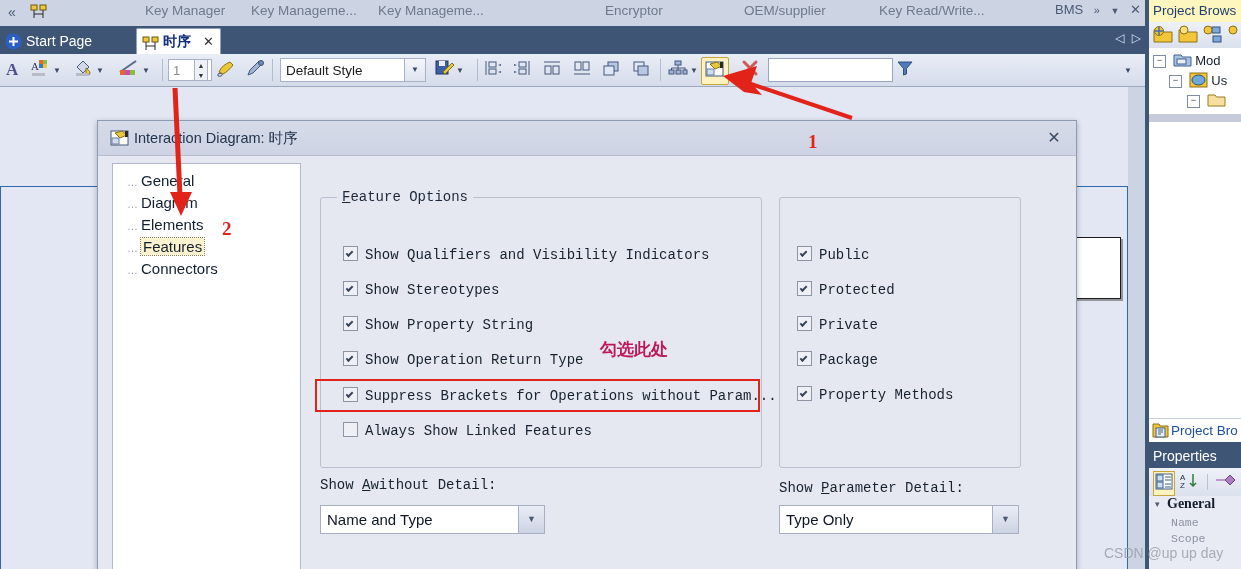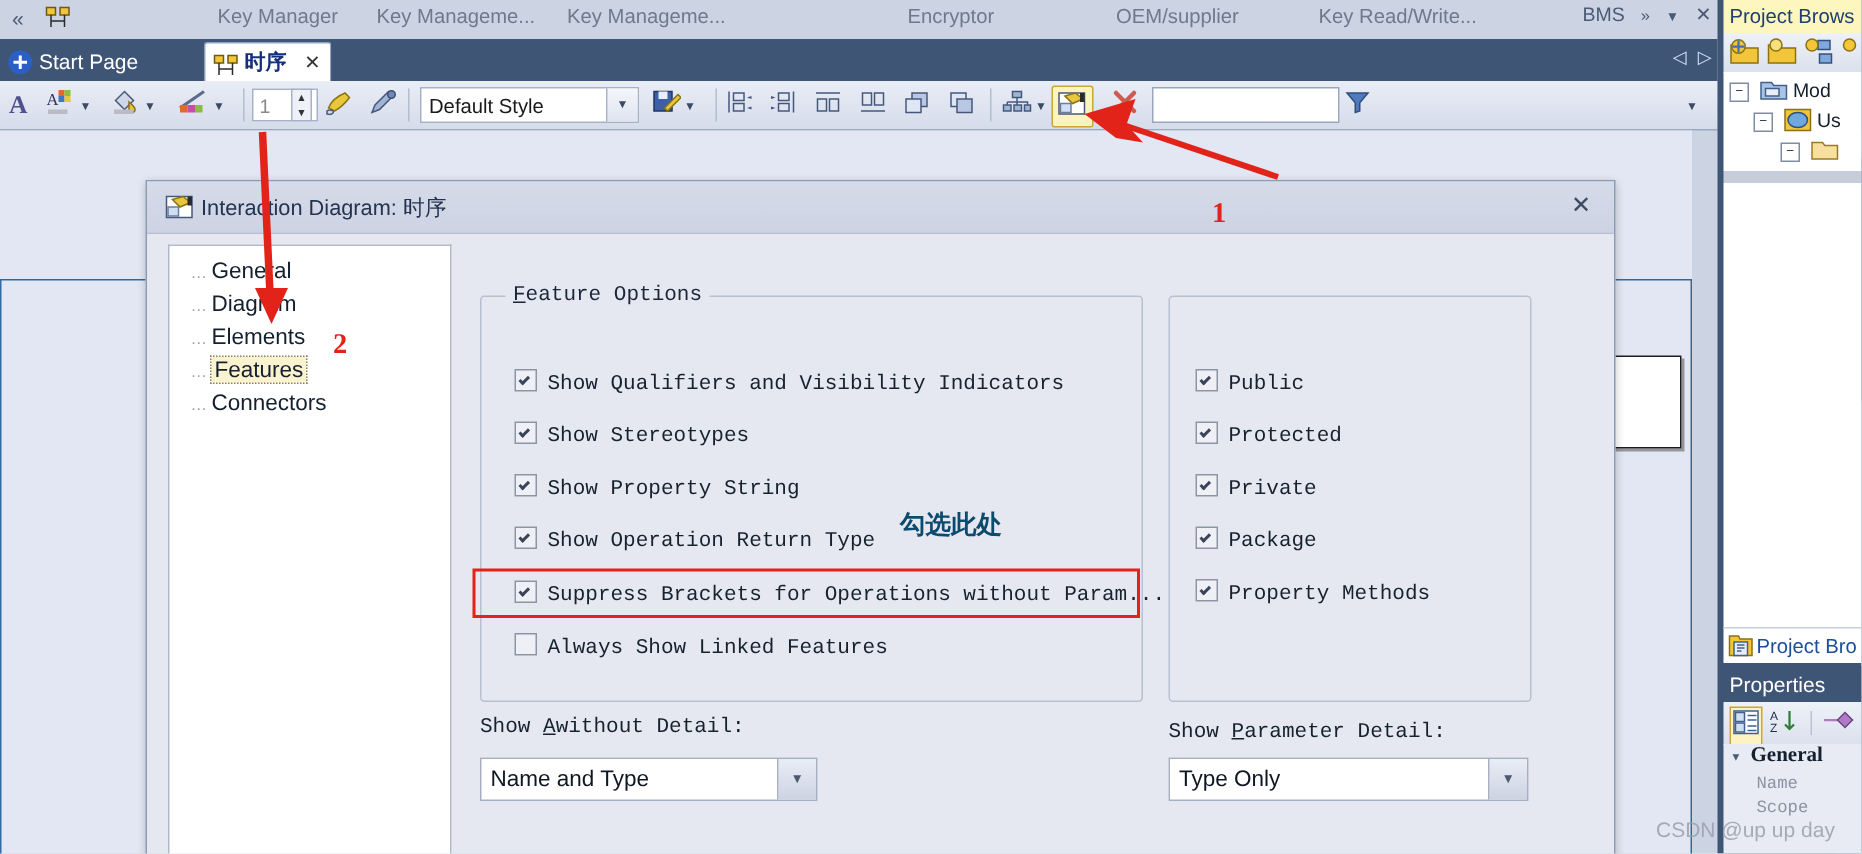--- a/index.html
+++ b/index.html
@@ -170,21 +170,21 @@
     position:absolute;right:0;top:0;width:25px;height:27px;
     background:linear-gradient(#e9edf6,#ccd3e2);border-left:1px solid #a7b0c2;
     text-align:center;line-height:27px;font-size:9px;color:#4d5970;
   }
   #hl-suppress{
     position:absolute;border:2px solid #e2231a;box-sizing:border-box;
   }
 
   
   .anno-num{position:absolute;color:#e2231a;font-size:19px;font-weight:bold;font-family:"Liberation Serif",serif;}
-  .anno-cn{position:absolute;color:#0c4a6e;font-size:17px;font-weight:bold;}
+  .anno-cn{position:absolute;color:#be185d;font-size:17px;font-weight:bold;}
   #anno-svg{position:absolute;left:0;top:0;width:1241px;height:569px;pointer-events:none;}
   #watermark{position:absolute;left:1104px;top:545px;color:#9aa0ad;font-size:14px;opacity:.85;white-space:nowrap;}
 </style>
 </head>
 <body>
 
 <div class="abs" id="win-tabstrip">
   <span class="collapse-chev">«</span>
   <span class="diag-ico">
     <svg width="18" height="16" viewBox="0 0 18 16">

